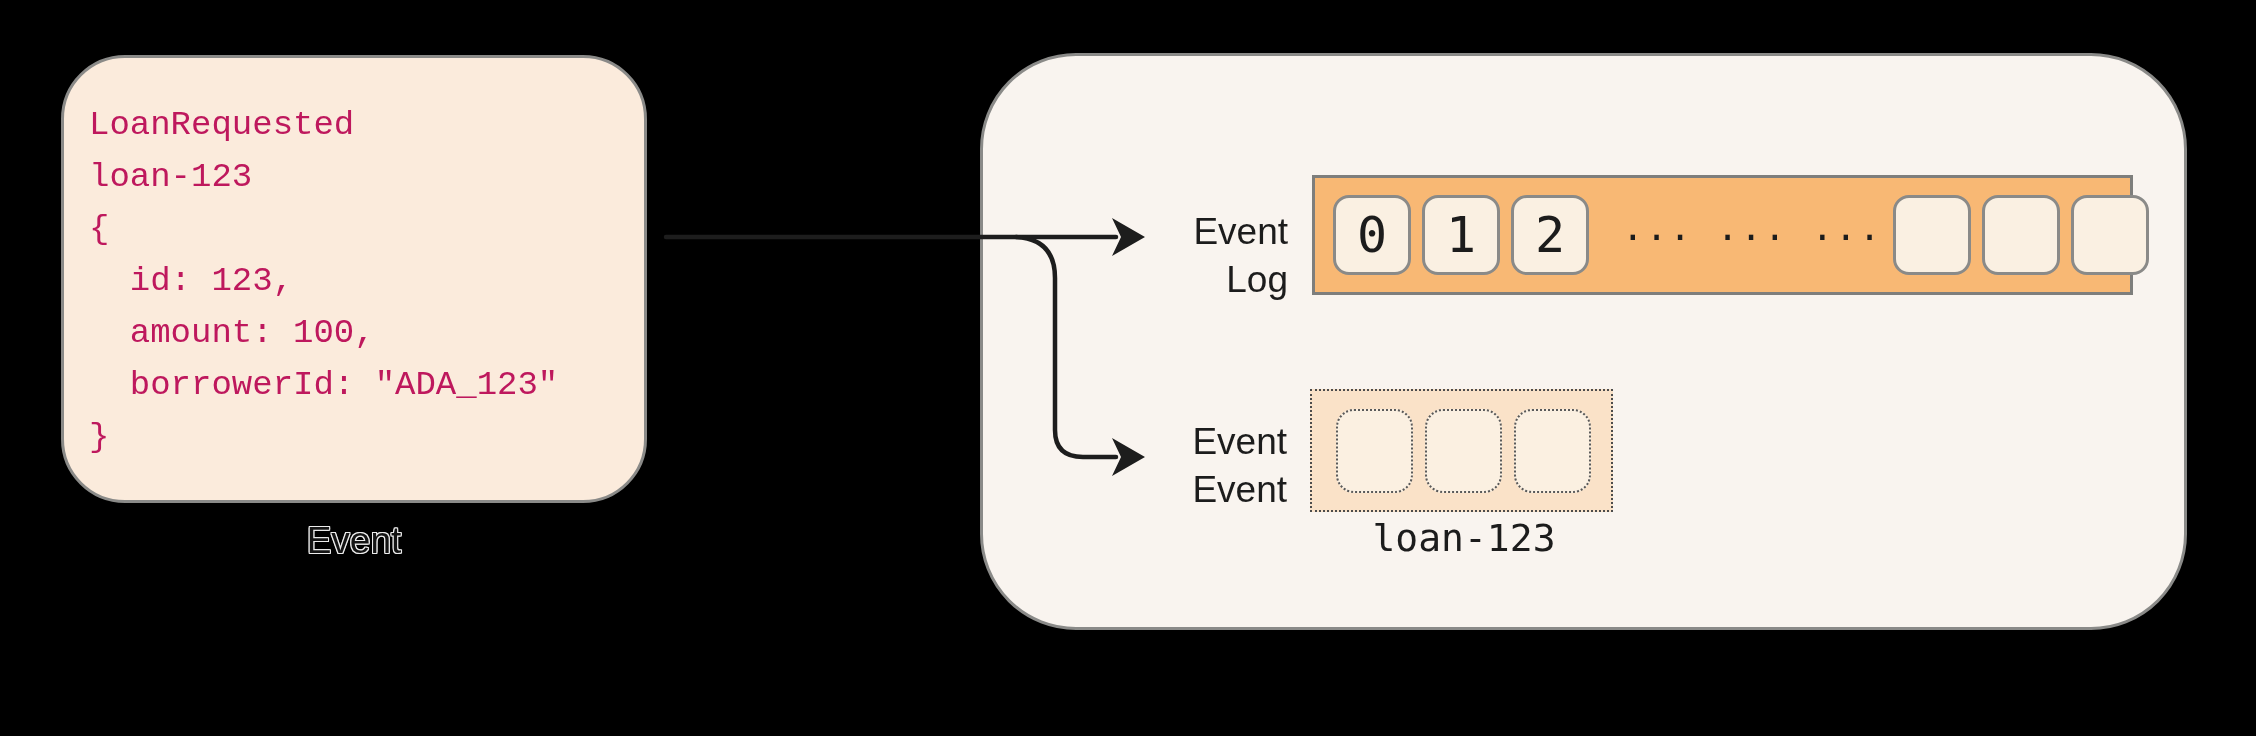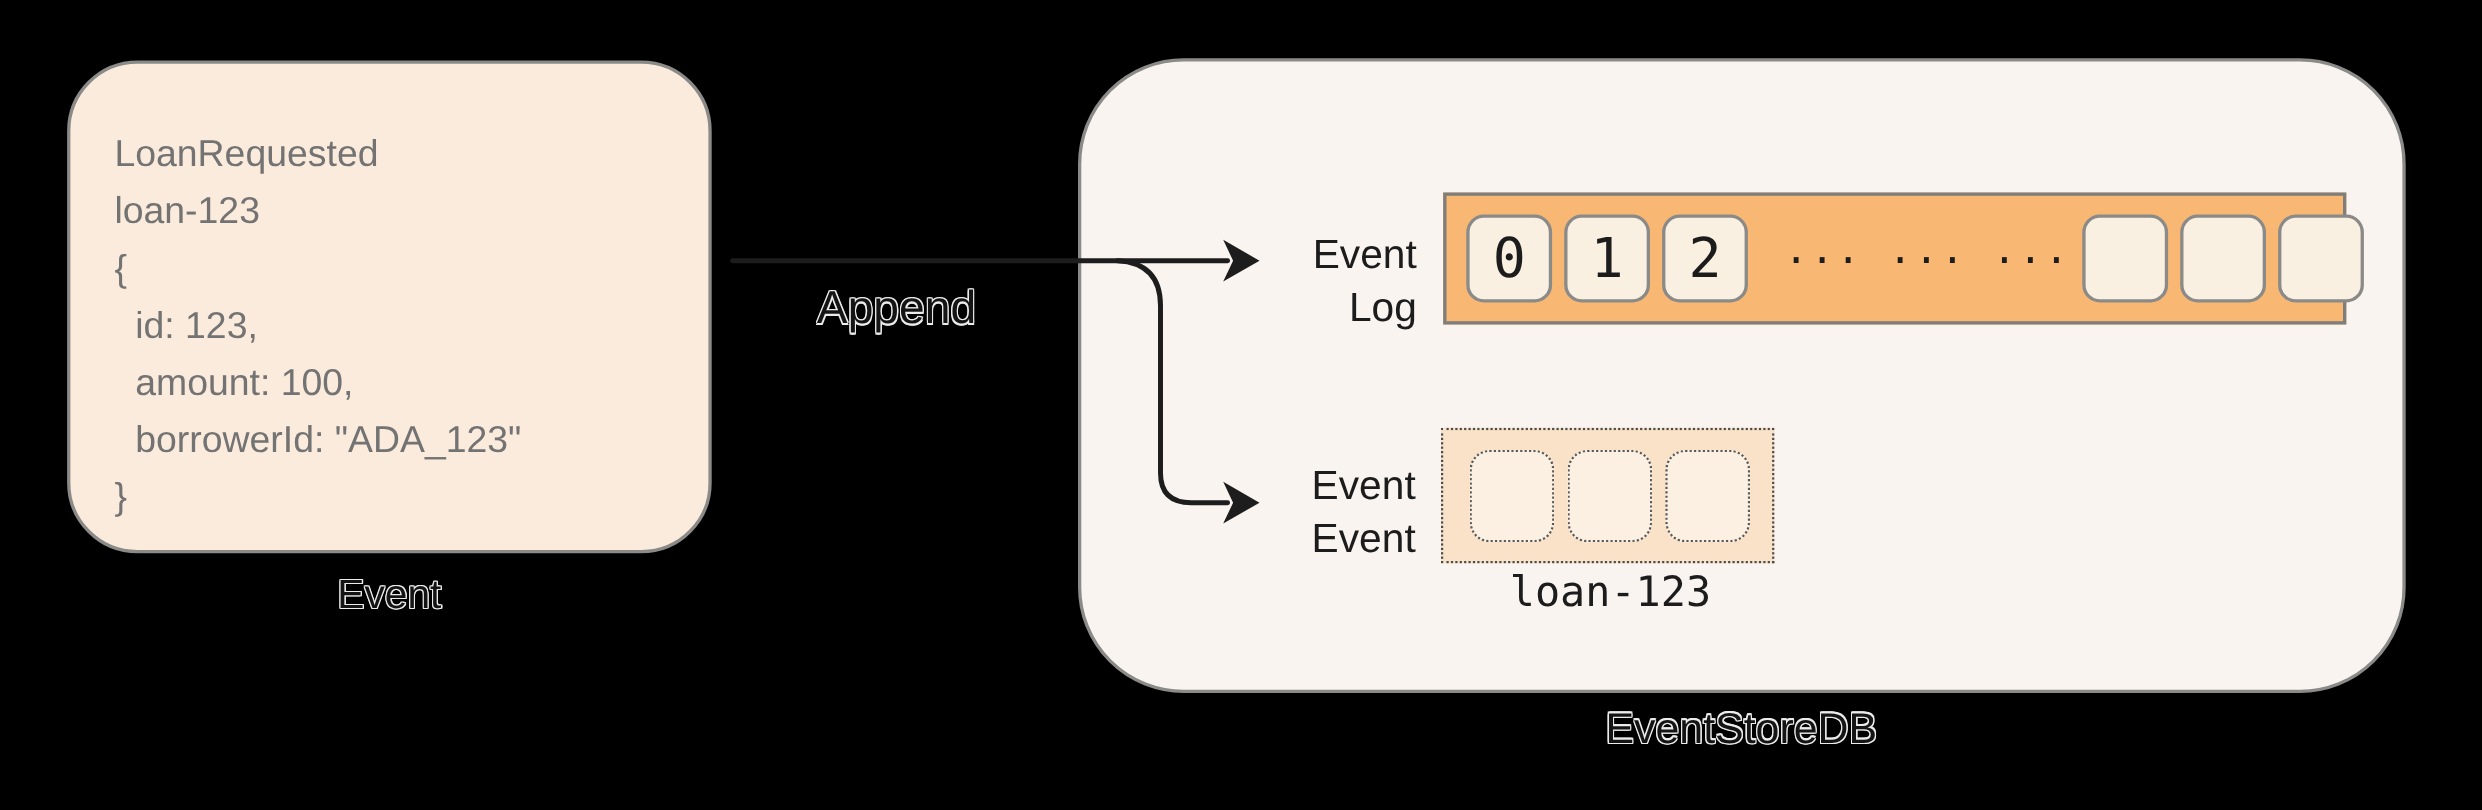--- a/index.html
+++ b/index.html
@@ -18,26 +18,26 @@
   .event-card {
     position: absolute;
     left: 61px; top: 55px;
     width: 586px; height: 448px;
     background: #FBEBDC;
     border: 3px solid #8a8a88;
     border-radius: 64px;
     box-sizing: border-box;
   }
   .event-card pre {
-    margin: 16px;
+    margin: 1px;
     padding: 40px 0 0 24px;
-    font-family: Liberation Sans, sans-serif;
+    font-family: Liberation Mono, monospace;
     font-size: 34px;
     line-height: 52px;
-    color: #737373;
+    color: #be185d;
     white-space: pre;
   }
 
   
   .halo {
     position: absolute;
     color: #141414;
     text-shadow:
       1px 0 #ececec, -1px 0 #ececec, 0 1px #ececec, 0 -1px #ececec,
       1px 1px #ececec, -1px -1px #ececec, 1px -1px #ececec, -1px 1px #ececec;
@@ -160,21 +160,20 @@
     <pre class="mono">LoanRequested
 loan-123
 {
   id: 123,
   amount: 100,
   borrowerId: "ADA_123"
 }</pre>
   </div>
   <div class="halo event-caption">Event</div>
 
-  <div class="halo append-caption">Append</div>
 
   <div class="store">
 
     <div class="row-label log-label">
       <div>Event</div>
       <div>Log</div>
     </div>
 
     <div class="log-bar">
       <div class="log-cell">0</div>
@@ -195,21 +194,20 @@
 
     <div class="stream-box">
       <div class="stream-cell"></div>
       <div class="stream-cell"></div>
       <div class="stream-cell"></div>
     </div>
 
     <div class="stream-name">loan-123</div>
   </div>
 
-  <div class="halo store-caption">EventStoreDB</div>
 
   <svg class="arrows" viewBox="0 0 2256 736" xmlns="http://www.w3.org/2000/svg">
     <path d="M 666 237 H 1116"></path>
     <polygon points="1145,237 1112,218 1121,237 1112,256"></polygon>
     <path d="M 1016 237 Q 1055 239 1055 278 L 1055 430 Q 1055 457 1083 457 H 1116"></path>
     <polygon points="1145,457 1112,438 1121,457 1112,476"></polygon>
   </svg>
 
 </div>
 

